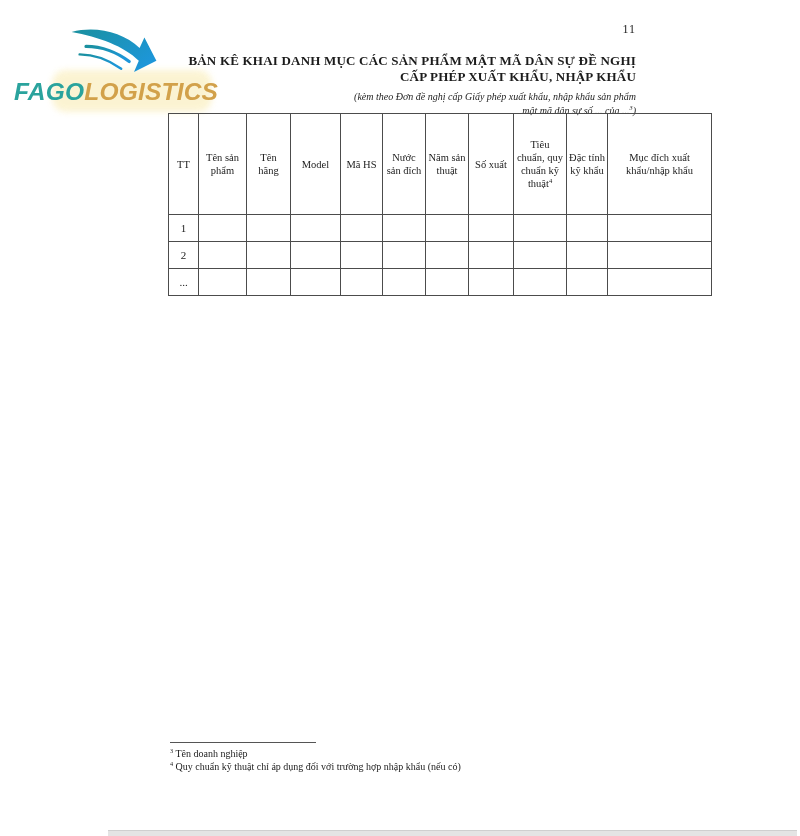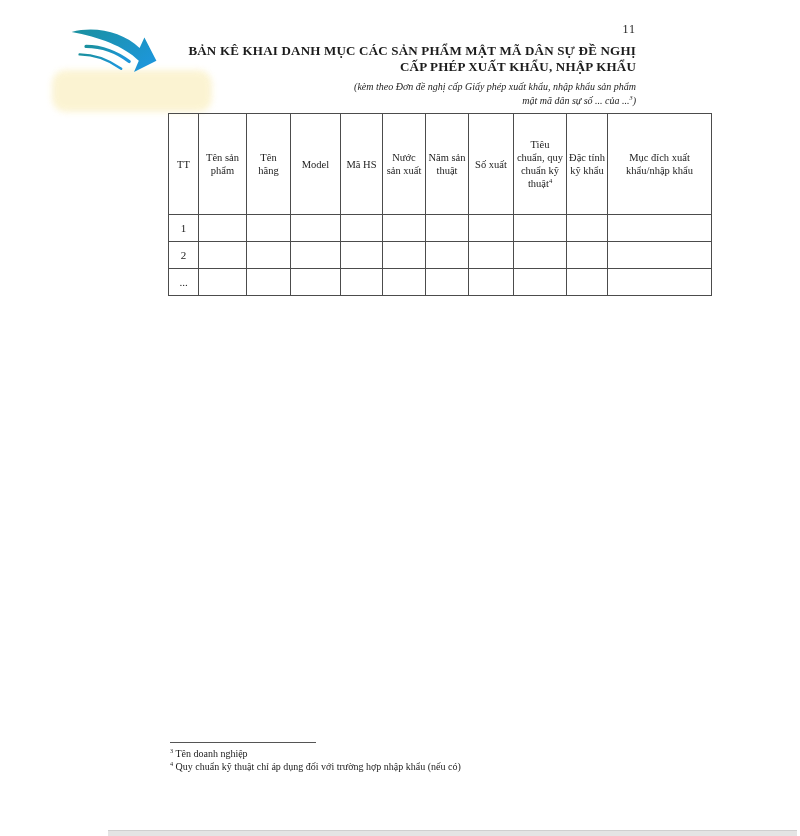--- a/index.html
+++ b/index.html
@@ -12,21 +12,21 @@
                   border-radius:14px;filter:blur(3px);opacity:.85;}
   .logo-arrow{position:absolute;left:44px;top:2px;width:108px;height:56px;}
   .logo-text{position:absolute;left:2px;top:56px;white-space:nowrap;
              font-family:"Liberation Sans",sans-serif;font-style:italic;font-weight:bold;
              font-size:24.5px;letter-spacing:.2px;}
 
   
   .doc-head{position:absolute;left:158px;top:22px;width:478px;text-align:right;}
   .page-num{font-size:12px;line-height:14px;letter-spacing:1px;}
   .title{font-size:13px;font-weight:bold;line-height:16px;letter-spacing:.2px;}
-  .title.first{margin-top:7px;}
+  .title.first{margin-top:17px;}
   .subtitle{font-style:italic;font-size:10px;line-height:14px;}
   .subtitle.first{margin-top:5px;}
   sup{font-size:.62em;line-height:0;}
 
   
   table.decl{position:absolute;left:168px;top:113px;width:488px;
              border-collapse:collapse;table-layout:fixed;}
   .decl th,.decl td{border:1px solid #4c4c4c;padding:0 2px;text-align:center;
                     vertical-align:middle;overflow:hidden;}
   .decl th{font-weight:normal;font-size:10.5px;line-height:13px;height:100px;}
@@ -52,39 +52,40 @@
       <defs>
         <linearGradient id="ag" x1="0" y1="0" x2="1" y2="0.6">
           <stop id="ag-start" offset="0" stop-color="#1a909e"></stop>
           <stop id="ag-end" offset="1" stop-color="#1d96d8"></stop>
         </linearGradient>
       </defs>
       <path fill="url(#ag)" d="M12 10 C42 2 76 10 97 30 L103 17 L118 46 L90 60 L96 46 C78 28 46 16 12 10 Z"></path>
       <path fill="none" stroke="url(#ag)" stroke-width="4" stroke-linecap="round" d="M30 28 C50 28 70 36 84 47"></path>
       <path fill="none" stroke="url(#ag)" stroke-width="3" stroke-linecap="round" d="M22 38 C42 38 60 46 74 56"></path>
     </svg>
+    <div class="logo-text"><span style="color: rgb(42, 163, 157);">FAGO</span><span style="color: rgb(210, 161, 74);">LOGISTICS</span></div>
   </div>
 
   <div class="doc-head">
     <div class="page-num">11</div>
     <div class="title first">BẢN KÊ KHAI DANH MỤC CÁC SẢN PHẨM MẬT MÃ DÂN SỰ ĐỀ NGHỊ</div>
     <div class="title">CẤP PHÉP XUẤT KHẨU, NHẬP KHẨU</div>
     <div class="subtitle first">(kèm theo Đơn đề nghị cấp Giấy phép xuất khẩu, nhập khẩu sản phẩm</div>
     <div class="subtitle"><span>mật mã dân sự số ... của ...</span><sup>3</sup><span>)</span></div>
   </div>
 
   <table class="decl">
     <thead>
       <tr id="header-row">
           <th style="width: 25px;">TT</th>
           <th style="width: 43px;">Tên sản phẩm</th>
           <th style="width: 39px;">Tên hãng</th>
           <th style="width: 45px;">Model</th>
           <th style="width: 37px;">Mã HS</th>
-          <th style="width: 38px;">Nước sản xuất</th>
+          <th style="width: 38px;">Nước sản đích</th>
           <th style="width: 38px;">Năm sản thuật</th>
           <th style="width: 40px;">Số xuất</th>
           <th style="width: 48px;">Tiêu chuẩn, quy chuẩn kỹ thuật<sup>4</sup></th>
           <th style="width: 36px;">Đặc tính kỹ khẩu</th>
           <th style="width: 99px;">Mục đích xuất khẩu/nhập khẩu</th>
         </tr>
     </thead>
     <tbody id="table-body">
         <tr>
           <td>1</td>

